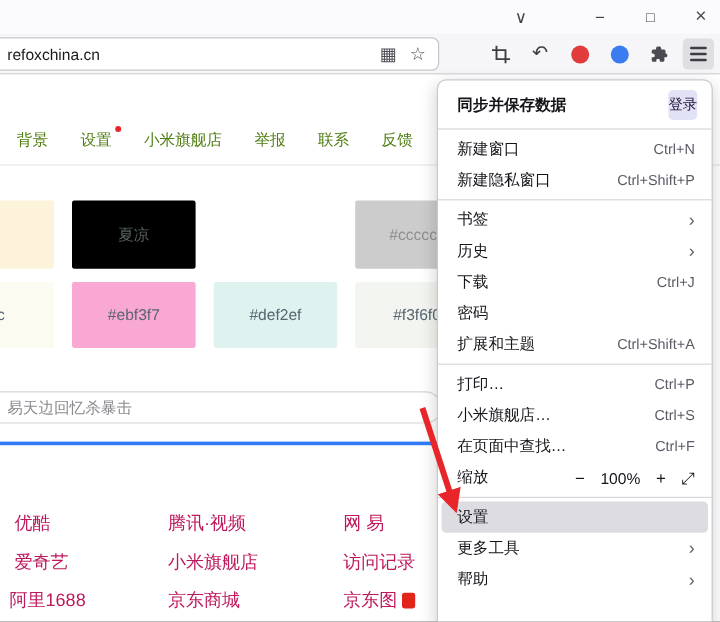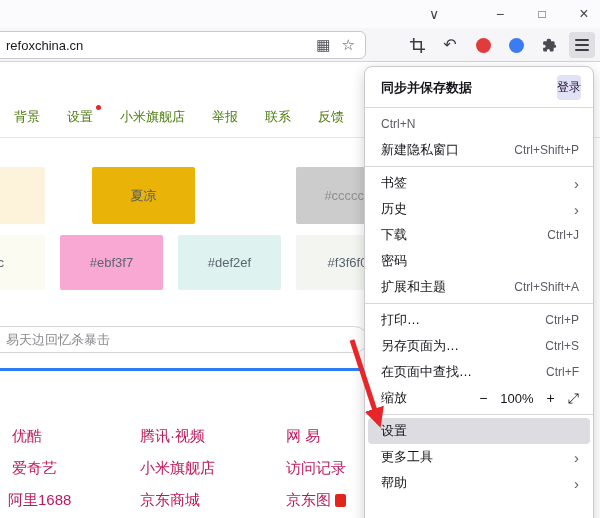--- a/index.html
+++ b/index.html
@@ -164,21 +164,21 @@
     <span class="nav-item">背景</span>
     <span class="nav-item"><span>设置</span><span class="red-dot"></span></span>
     <span class="nav-item">小米旗舰店</span>
     <span class="nav-item">举报</span>
     <span class="nav-item">联系</span>
     <span class="nav-item">反馈</span>
   </div>
   <div class="nav-underline"></div>
 
   <div class="sw sw-r1 sw-c0" style="background: rgb(253, 243, 218);">爽</div>
-  <div class="sw sw-r1 sw-c1" style="background: #eab308; margin-left: 32px;">夏凉</div>
+  <div class="sw sw-r1 sw-c1" style="background: #000000;">夏凉</div>
   <div class="sw sw-r1 sw-c3" style="background: rgb(204, 204, 204);">#cccccc</div>
   <div class="sw sw-r2 sw-c0" style="background: rgb(251, 251, 241);">ddc</div>
   <div class="sw sw-r2 sw-c1" style="background: #f9a8d4;">#ebf3f7</div>
   <div class="sw sw-r2 sw-c2" style="background: rgb(222, 242, 239);">#def2ef</div>
   <div class="sw sw-r2 sw-c3" style="background: rgb(243, 246, 240);">#f3f6f0</div>
 
   <div class="search-pill">
     <span class="search-text">易天边回忆杀暴击</span>
   </div>
   <div class="blue-line"></div>
@@ -194,20 +194,21 @@
   <span class="plink lk-r3 lk-c3"><span>京东图</span><span class="red-badge"></span></span>
 
   <div class="menu">
     <div class="sync-row">
       <span class="sync-title">同步并保存数据</span>
       <button class="login-btn">登录</button>
     </div>
     <div class="m-div"></div>
 
     <div class="menu-row">
+      <span class="ml">新建窗口</span>
       <span class="ms">Ctrl+N</span>
     </div>
     <div class="menu-row">
       <span class="ml">新建隐私窗口</span>
       <span class="ms">Ctrl+Shift+P</span>
     </div>
     <div class="m-div"></div>
 
     <div class="menu-row">
       <span class="ml">书签</span>
@@ -229,21 +230,21 @@
       <span class="ml">扩展和主题</span>
       <span class="ms">Ctrl+Shift+A</span>
     </div>
     <div class="m-div"></div>
 
     <div class="menu-row">
       <span class="ml">打印…</span>
       <span class="ms">Ctrl+P</span>
     </div>
     <div class="menu-row">
-      <span class="ml">另存页面为…</span>
+      <span class="ml">小米旗舰店…</span>
       <span class="ms">Ctrl+S</span>
     </div>
     <div class="menu-row">
       <span class="ml">在页面中查找…</span>
       <span class="ms">Ctrl+F</span>
     </div>
     <div class="menu-row">
       <span class="ml">缩放</span>
       <span class="zoom-controls">
         <span class="zbtn">−</span>

